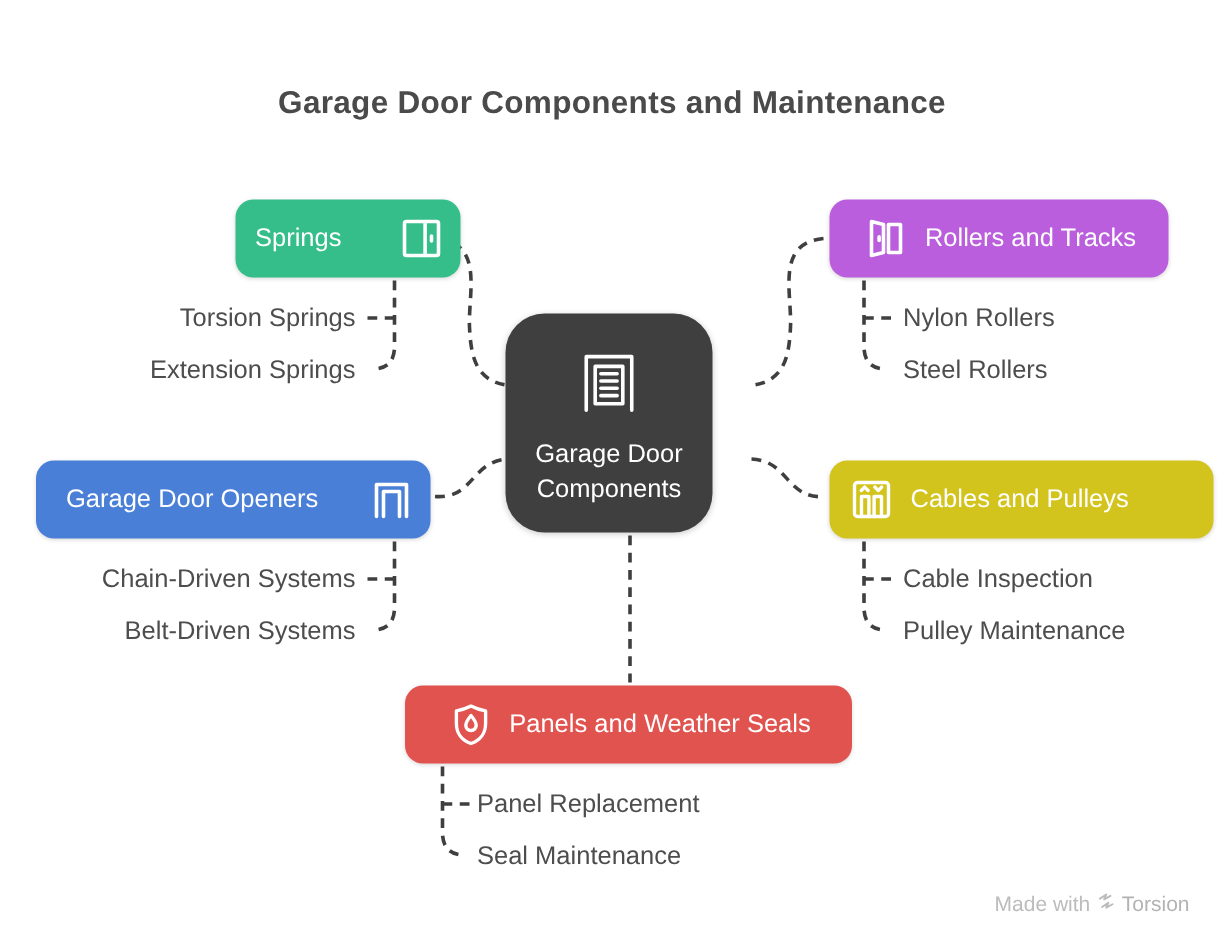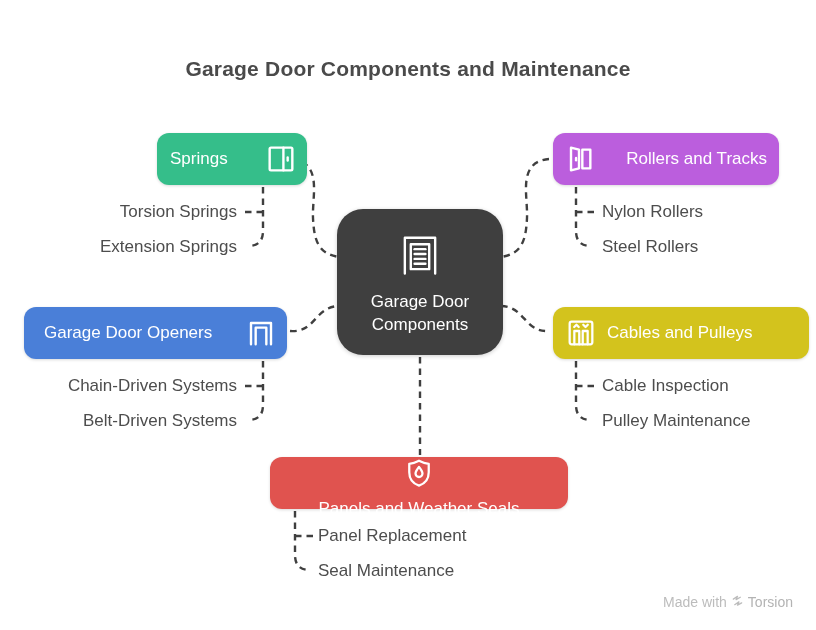--- a/index.html
+++ b/index.html
@@ -14,26 +14,26 @@
   svg.connectors{position:absolute;left:0;top:0;}
   .conn{fill:none;stroke:#3f3f3f;stroke-width:2.4;stroke-dasharray:6.5 5;stroke-linecap:butt;}
   .node{
     position:absolute;height:52px;border-radius:12px;display:flex;align-items:center;
     color:#fff;font-size:17px;box-sizing:border-box;
     box-shadow:0 1px 3px rgba(0,0,0,.15);
   }
   .node .lbl{white-space:nowrap;}
   .node .nicon{display:flex;align-items:center;justify-content:center;flex:0 0 auto;}
   .node-springs{left:157px;top:133px;width:150px;background:#35be8a;justify-content:space-between;padding:0 10px 0 13px;}
-  .node-rollers{left:553px;top:133px;width:226px;background:#bb5edd;justify-content:space-between;gap:10px;padding:0 12px;}
+  .node-rollers{left:553px;top:133px;width:226px;background:#bb5edd;justify-content:center;gap:10px;padding:0 12px;}
   .node-openers{left:24px;top:307px;width:263px;background:#4a7fd8;justify-content:space-between;padding:0 10px 0 20px;}
   .node-cables{left:553px;top:307px;width:256px;background:#d3c31d;justify-content:flex-start;gap:10px;padding:0 12px;}
-  .node-panels{left:270px;top:457px;width:298px;background:#e0534f;justify-content:flex-start;gap:10px;padding:0 12px;flex-direction:column;}
+  .node-panels{left:270px;top:457px;width:298px;background:#e0534f;justify-content:center;gap:10px;padding:0 12px;}
   .node-center{
-    position:absolute;left:337px;top:209px;width:166px;height:146px;background:#3f3f3f;
+    position:absolute;left:337px;top:209px;width:138px;height:146px;background:#3f3f3f;
     border-radius:26px;display:flex;flex-direction:column;align-items:center;justify-content:center;
     color:#fff;box-shadow:0 1px 4px rgba(0,0,0,.2);
   }
   .node-center .clabel{font-size:17px;line-height:23px;text-align:center;padding:0 18px;margin-top:6px;}
   .sub{
     position:absolute;font-size:17px;line-height:24px;color:#4d4d4d;white-space:nowrap;
   }
   .sub.ralign{text-align:right;}
   .watermark{
     position:absolute;right:23px;top:594px;display:flex;align-items:center;gap:4px;

